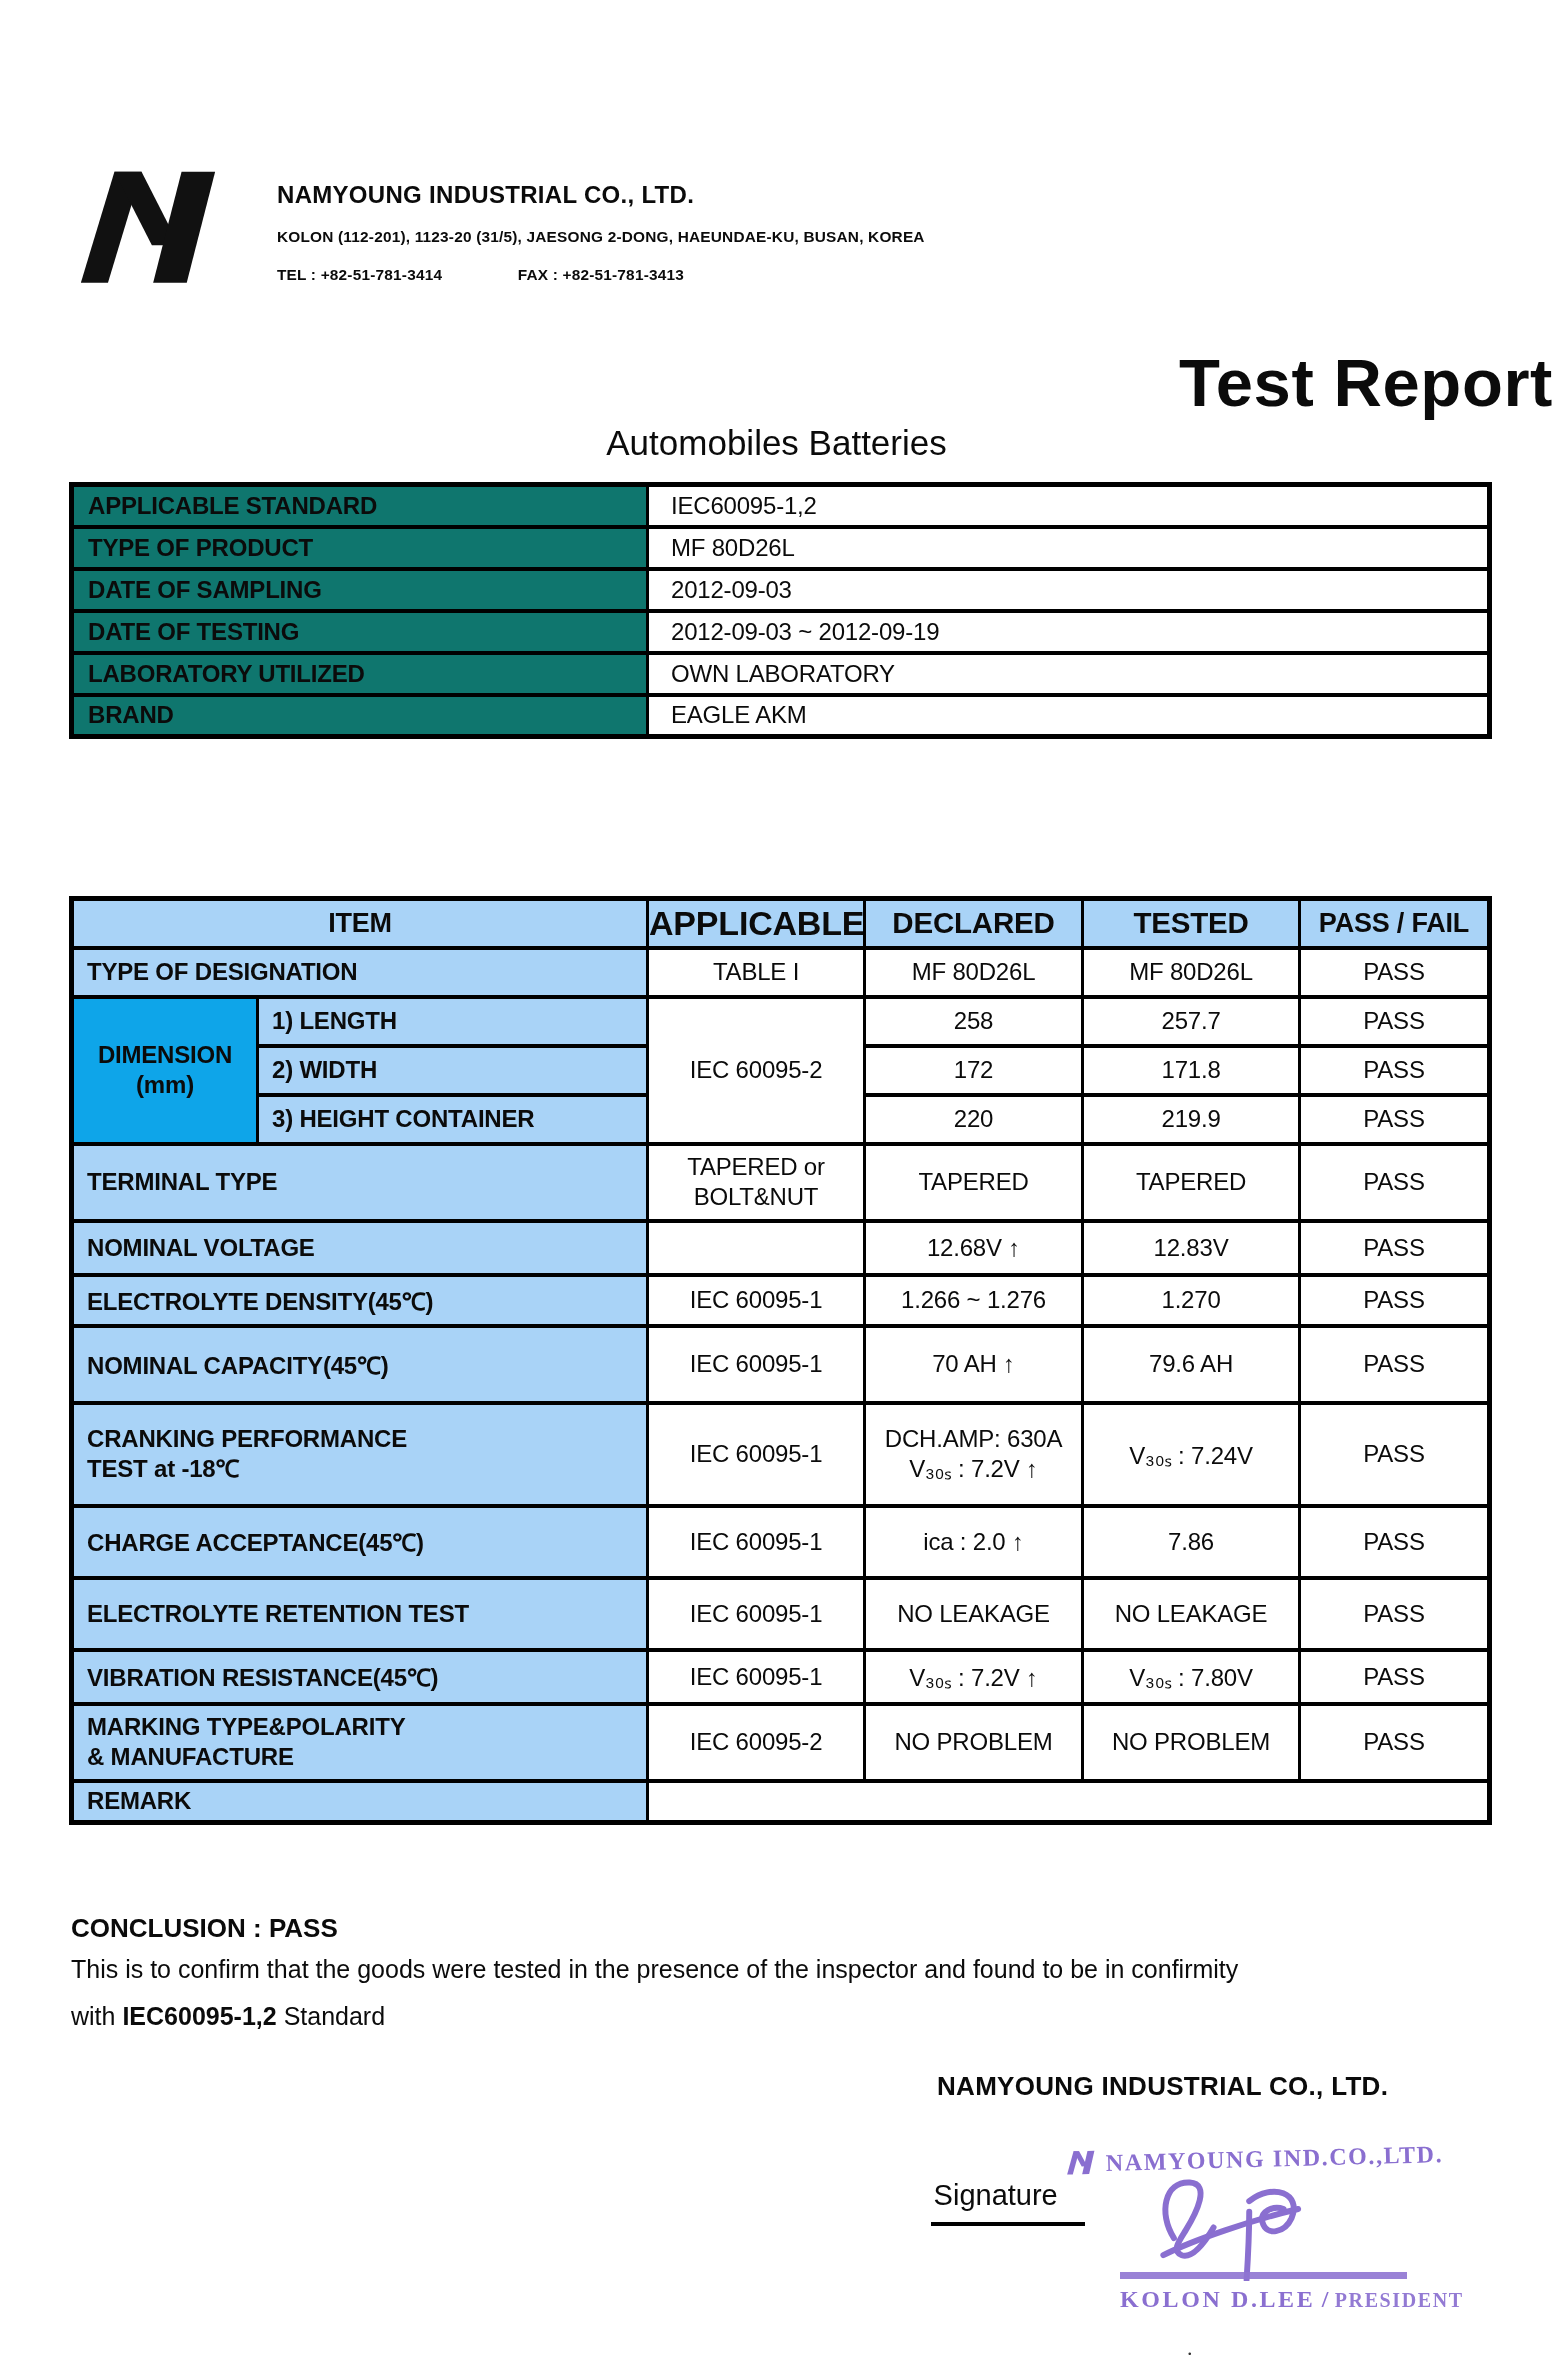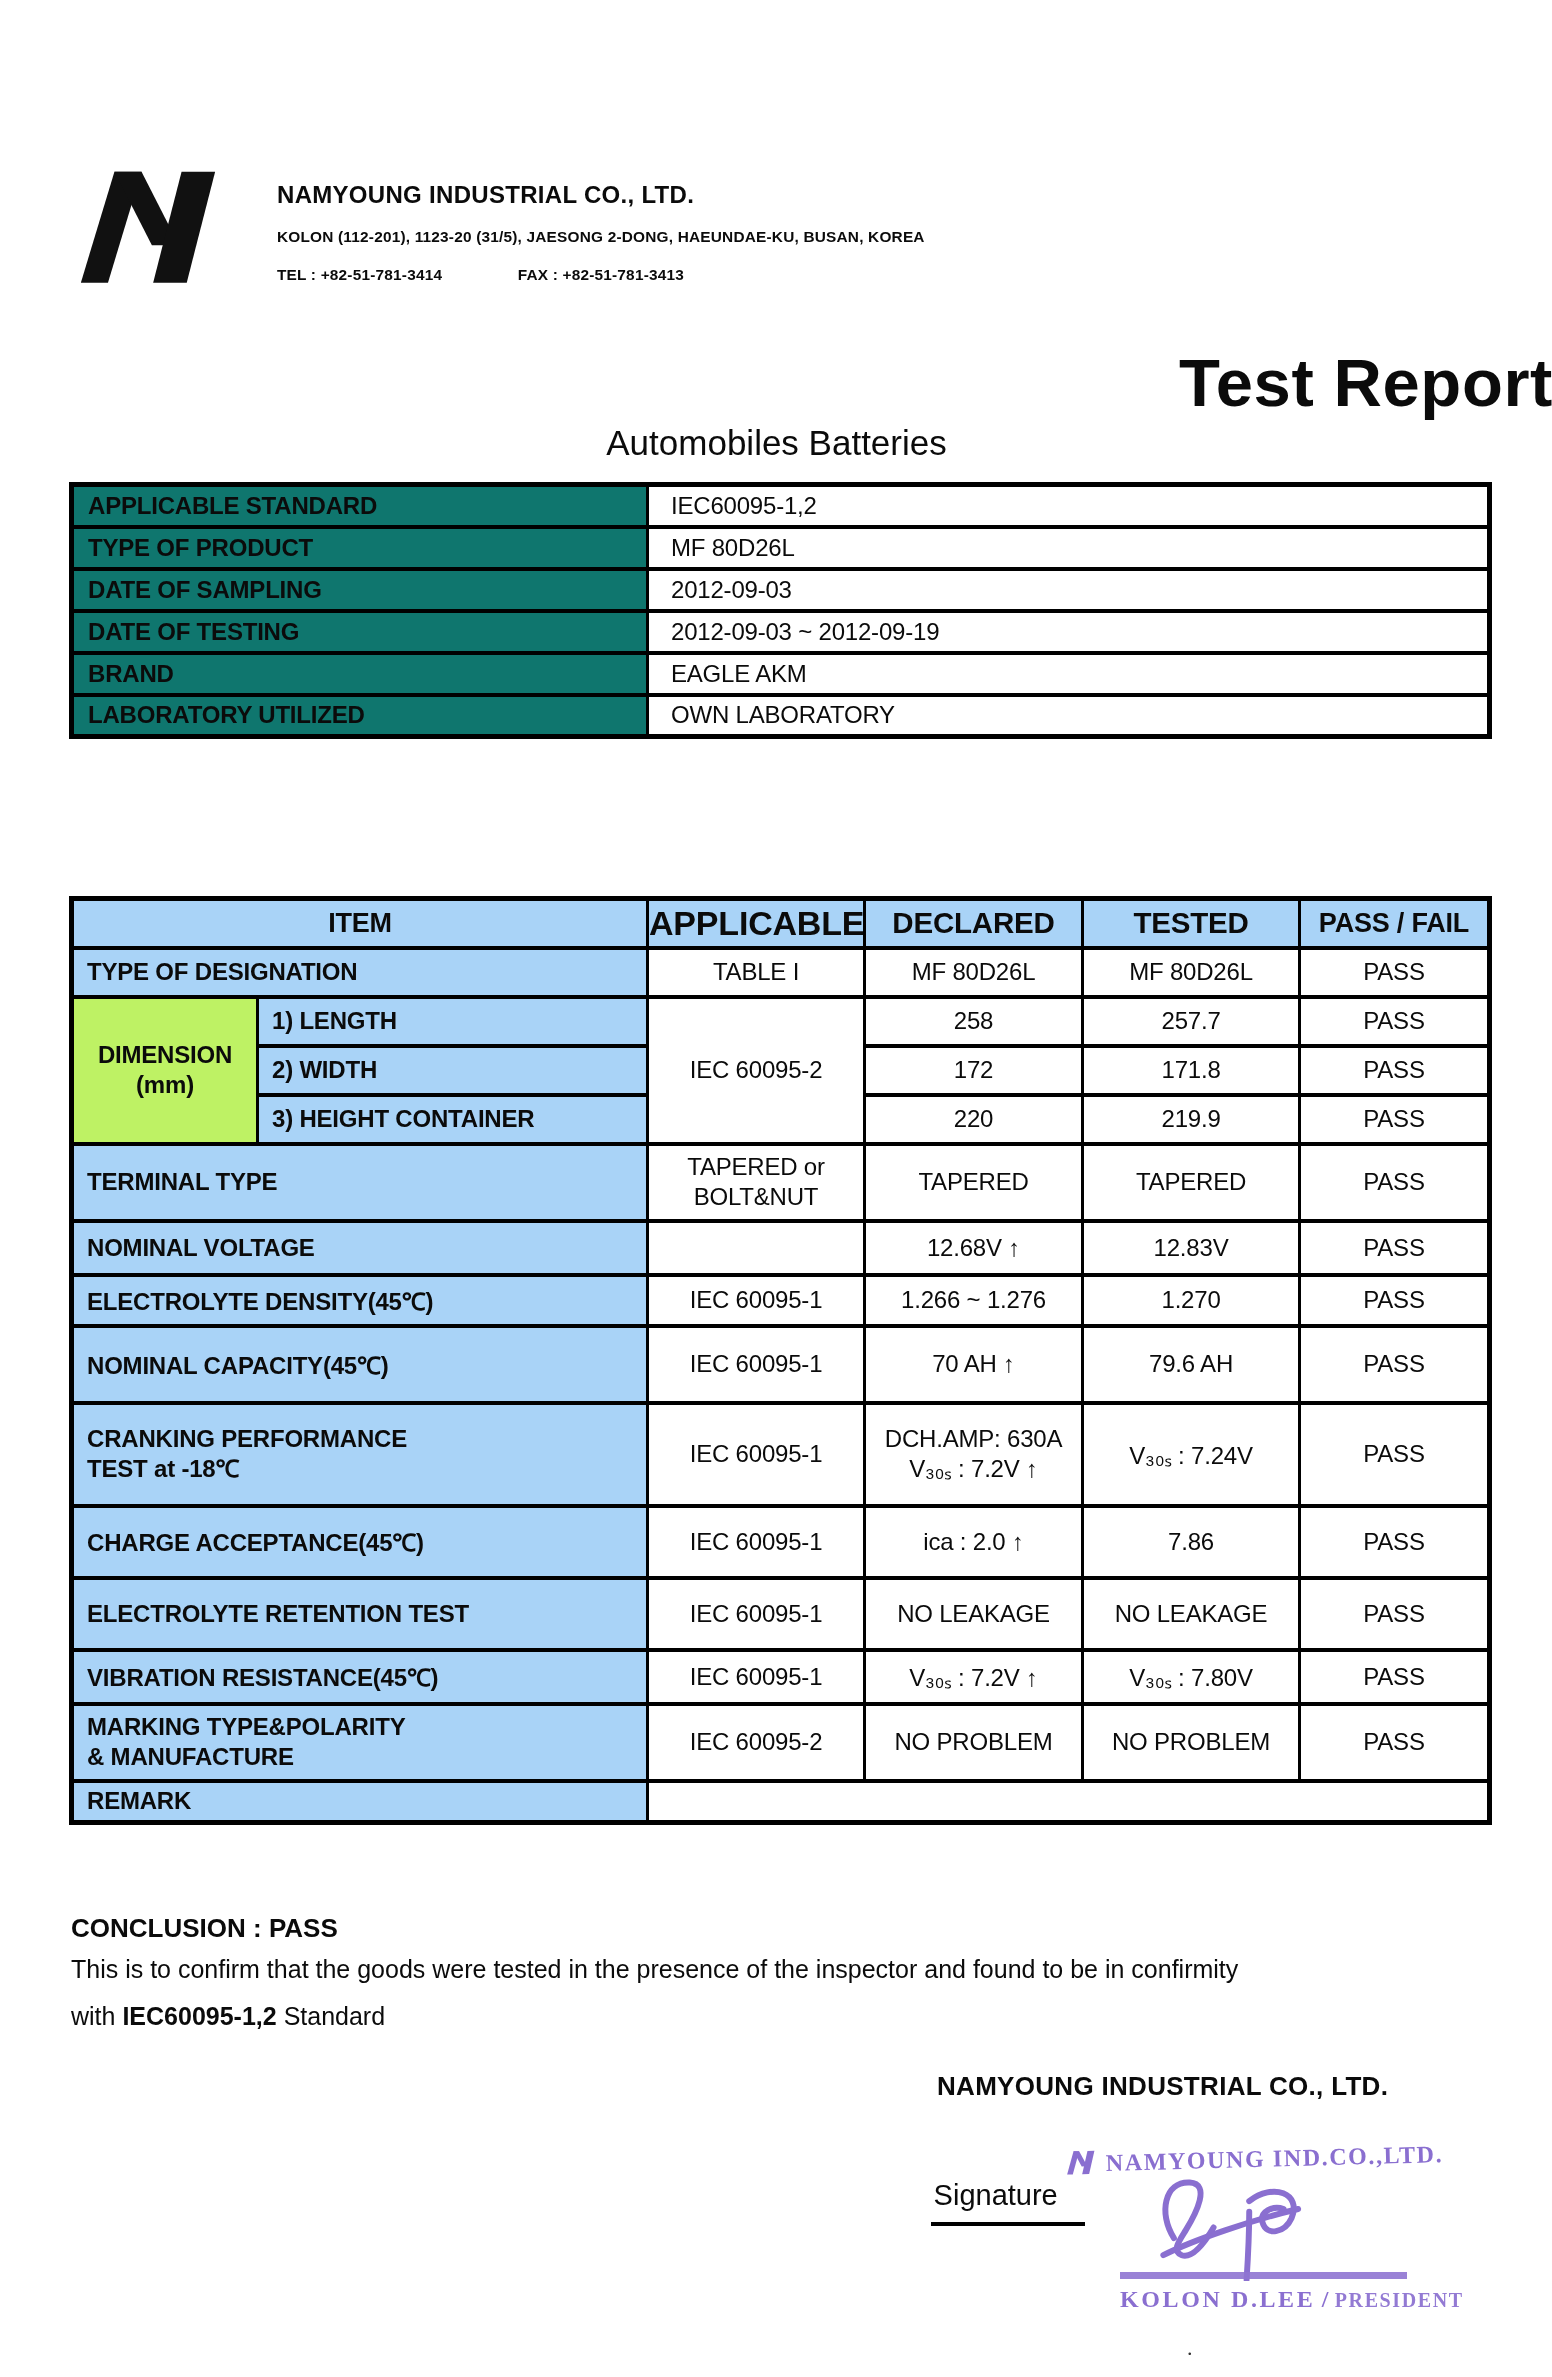--- a/index.html
+++ b/index.html
@@ -33,21 +33,21 @@
   .t1 td.val { padding-left:22px; letter-spacing:-0.2px; }
 
   
   .t2 th { background:#a9d3f7; text-align:center; font-weight:bold; letter-spacing:-0.2px; }
   .t2 th.h-item { font-size:27px; }
   .t2 th.h-app  { font-size:34px;text-align:center; }
   .t2 th.h-big  { font-size:29.5px; }
   .t2 th.h-pf   { font-size:27px; }
   .t2 td { font-size:24px; text-align:center; letter-spacing:-0.2px; }
   .t2 td.lbl { background:#a9d3f7; text-align:left; font-weight:bold; padding-left:13px; }
-  .t2 td.grp { background:#bef264; text-align:center; font-weight:bold; }
+  .t2 td.grp { background:#0ea5e9; text-align:center; font-weight:bold; }
   .t2 td .ln { display:block; line-height:1.25; }
   .rh76 td, .rh76 th { height:49px; }
   .rh84 td { height:54px; }
   .rh80 td { height:51px; }
   .rh112 td { height:72px; }
   .rh120 td { height:77px; }
   .rh160 td { height:103px; }
   .rh66 td { height:42px; }
 
   
@@ -115,26 +115,26 @@
     </tr>
     <tr>
       <td class="lbl">DATE OF SAMPLING</td>
       <td class="val">2012-09-03</td>
     </tr>
     <tr>
       <td class="lbl">DATE OF TESTING</td>
       <td class="val">2012-09-03 ~ 2012-09-19</td>
     </tr>
     <tr>
+      <td class="lbl">LABORATORY UTILIZED</td>
+      <td class="val">OWN LABORATORY</td>
+    </tr>
+    <tr>
       <td class="lbl">BRAND</td>
       <td class="val">EAGLE AKM</td>
-    </tr>
-    <tr>
-      <td class="lbl">LABORATORY UTILIZED</td>
-      <td class="val">OWN LABORATORY</td>
     </tr>
   </tbody>
     </table>
 
   <table class="t2" style="top:896px;">
     <colgroup>
       <col style="width:186px">
         <col style="width:390px">
         <col style="width:217px">
       <col style="width:218px">

